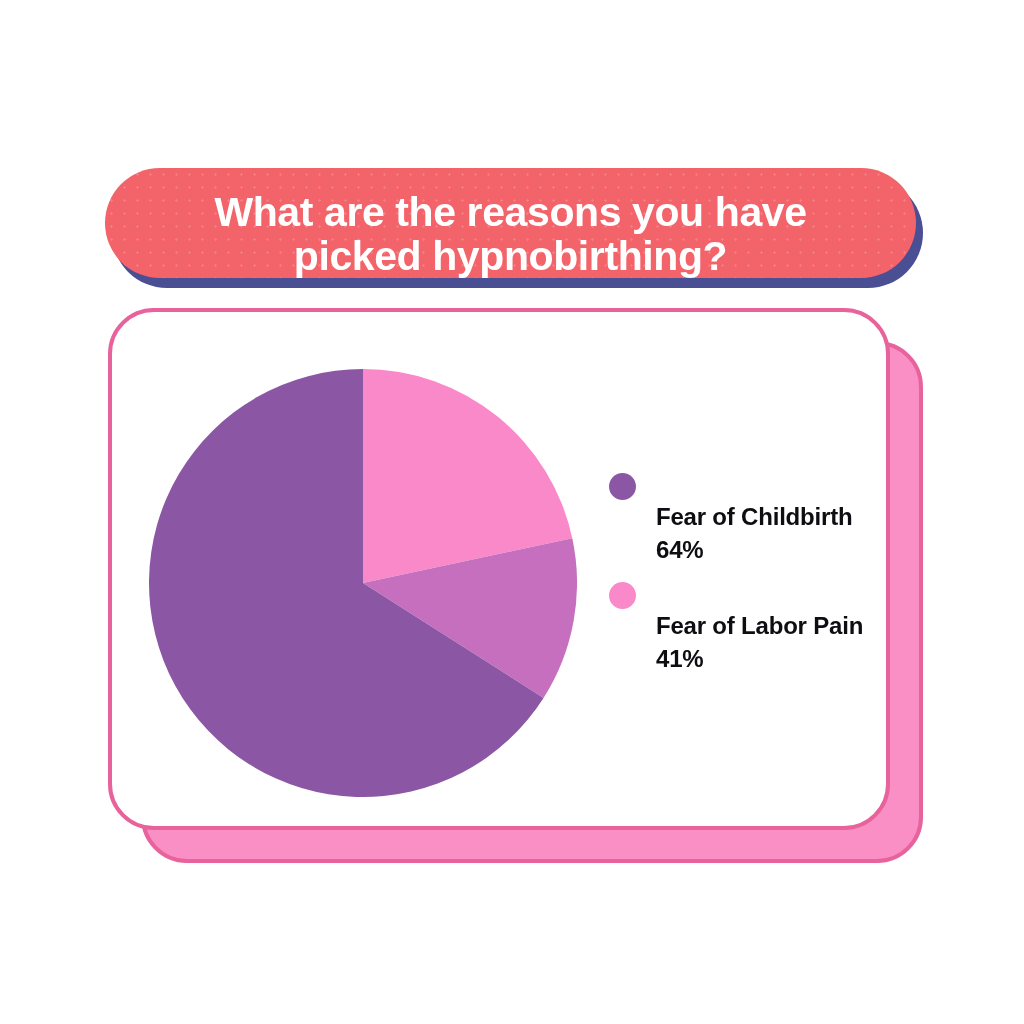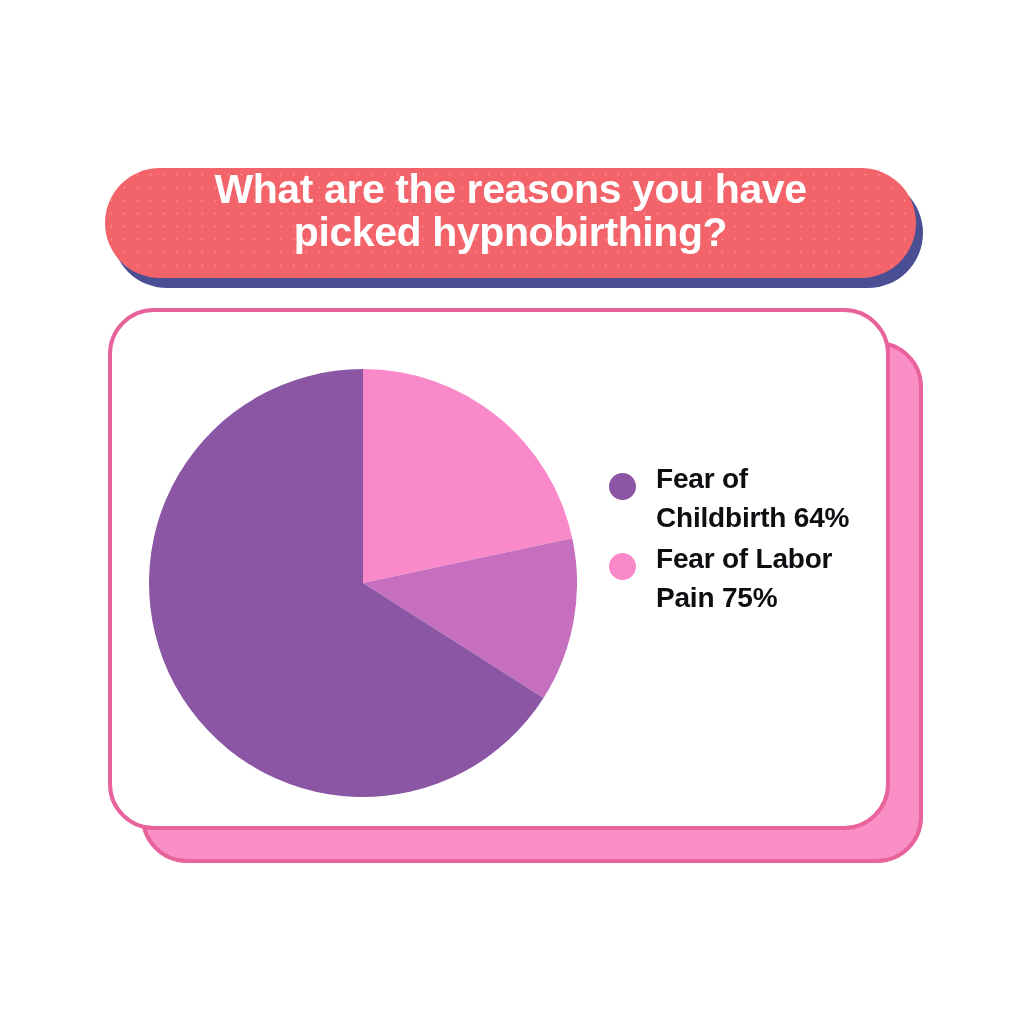--- a/index.html
+++ b/index.html
@@ -46,21 +46,21 @@
     left: 0px;
     top: 0px;
     width: 811px;
     height: 110px;
     background-color: #F2636A;
     background-image:
       radial-gradient(circle, rgba(255,255,255,0.16) 1.1px, rgba(255,255,255,0) 1.2px);
     background-size: 13px 13px;
     border-radius: 60px;
     display: flex;
-    align-items: flex-start;
+    align-items: flex-end;
     justify-content: center;
   }
   .banner-title {
     color: #ffffff;
     font-size: 41px;
     font-weight: bold;
     line-height: 1.06;
     text-align: center;
     letter-spacing: -0.4px;
     padding: 0 24px;
@@ -129,24 +129,25 @@
   }
   .legend-dot {
     width: 27px;
     height: 27px;
     border-radius: 50%;
     display: block;
   }
   .legend-label {
     flex: 1 1 auto;
     color: #0D0D12;
-    font-size: 28px;
+    font-size: 24px;
     font-weight: bold;
     line-height: 1.38;
     letter-spacing: -0.2px;
+    margin-top: 40px;
   }
 </style>
 </head>
 <body>
 
 <div id="stage">
 
   <div class="banner-wrap">
     <div class="banner-shadow"></div>
     <div class="banner-face">
@@ -175,21 +176,21 @@
           <span class="legend-dot-cell">
             <span class="legend-dot" id="dot0" style="background: rgb(139, 87, 164);"></span>
           </span>
           <span class="legend-label">Fear of Childbirth 64%</span>
         </div>
 
         <div class="legend-row">
           <span class="legend-dot-cell">
             <span class="legend-dot" id="dot1" style="background: rgb(250, 137, 202);"></span>
           </span>
-          <span class="legend-label">Fear of Labor Pain 75%</span>
+          <span class="legend-label">Fear of Labor Pain 41%</span>
         </div>
 
 
       </div>
 
     </div>
   </div>
 
 </div>
 

